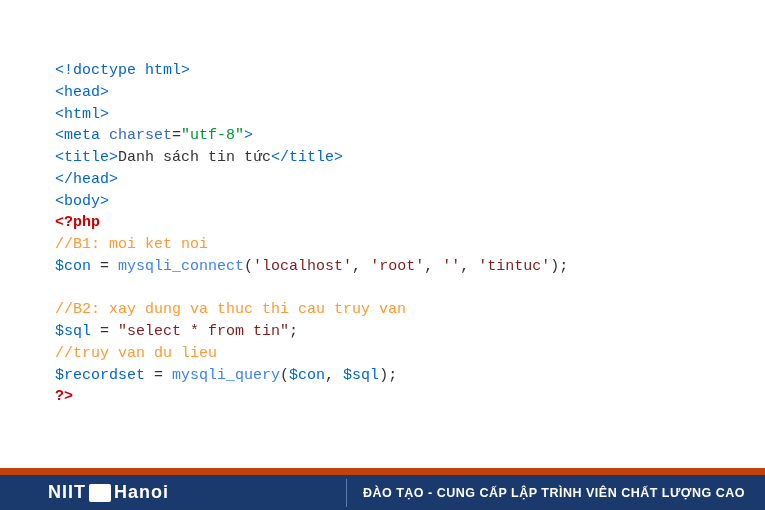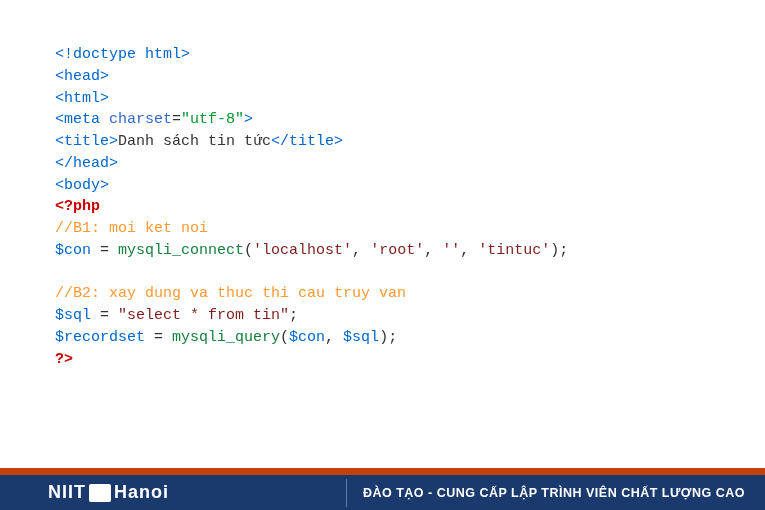--- a/index.html
+++ b/index.html
@@ -6,31 +6,31 @@
   body {
     width: 765px;
     height: 510px;
     background: #ffffff;
     font-family: 'Courier New', Courier, monospace;
     font-size: 15px;
     position: relative;
     overflow: hidden;
   }
   .code-area {
-    padding: 44px 50px 0 55px;
+    padding: 60px 50px 0 55px;
     line-height: 1.45;
   }
   .line { white-space: pre; }
   .tag { color: #0066cc; }
   .attr-name { color: #3366cc; }
   .attr-value { color: #009933; }
   .php-tag { color: #cc0000; font-weight: bold; margin-top: 22px; }
   .comment { color: #ff9933; }
   .var { color: #0066cc; }
-  .func { color: #15803d; }
+  .func { color: #3b82f6; }
   .string { color: #7f1d1d; }
   .punct { color: #333333; }
   .plain { color: #333333; }
   .footer {
     position: absolute;
     bottom: 0;
     left: 0;
     width: 765px;
     height: 42px;
     background: #1a3a6e;
@@ -82,20 +82,21 @@
   <div class="line"><span class="tag">&lt;meta </span><span class="attr-name">charset</span><span class="plain">=</span><span class="attr-value">"utf-8"</span><span class="tag">&gt;</span></div>
   <div class="line"><span class="tag">&lt;title&gt;</span><span class="plain">Danh sách tin tức</span><span class="tag">&lt;/title&gt;</span></div>
   <div class="line"><span class="tag">&lt;/head&gt;</span></div>
   <div class="line"><span class="tag">&lt;body&gt;</span></div>
   <div class="line"><span class="php-tag">&lt;?php</span></div>
   <div class="line"><span class="comment">//B1: moi ket noi</span></div>
   <div class="line"><span class="var">$con</span><span class="plain"> = </span><span class="func">mysqli_connect</span><span class="punct">(</span><span class="string">'localhost'</span><span class="punct">, </span><span class="string">'root'</span><span class="punct">, </span><span class="string">''</span><span class="punct">, </span><span class="string">'tintuc'</span><span class="punct">);</span></div>
   <div class="line">&nbsp;</div>
   <div class="line"><span class="comment">//B2: xay dung va thuc thi cau truy van</span></div>
   <div class="line"><span class="var">$sql</span><span class="plain"> = </span><span class="string">"select * from tin"</span><span class="punct">;</span></div>
+  <div class="line"><span class="comment">//truy van du lieu</span></div>
   <div class="line"><span class="var">$recordset</span><span class="plain"> = </span><span class="func">mysqli_query</span><span class="punct">(</span><span class="var">$con</span><span class="punct">, </span><span class="var">$sql</span><span class="punct">);</span></div>
   <div class="line"><span class="php-tag">?&gt;</span></div>
 </div>
 
 <div class="footer">
   <div class="logo">
     <span>NIIT</span>
     <span class="logo-box"></span>
     <span>Hanoi</span>
   </div>

